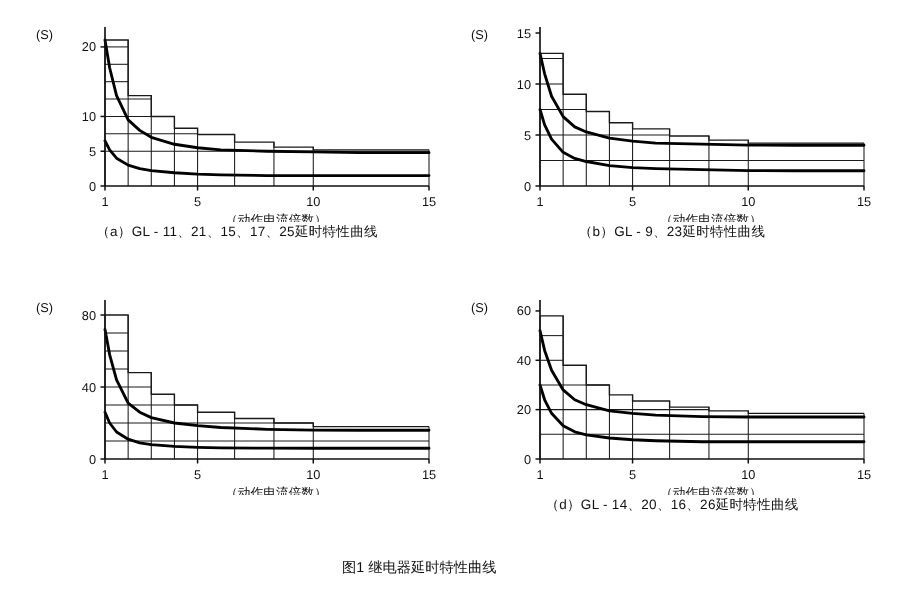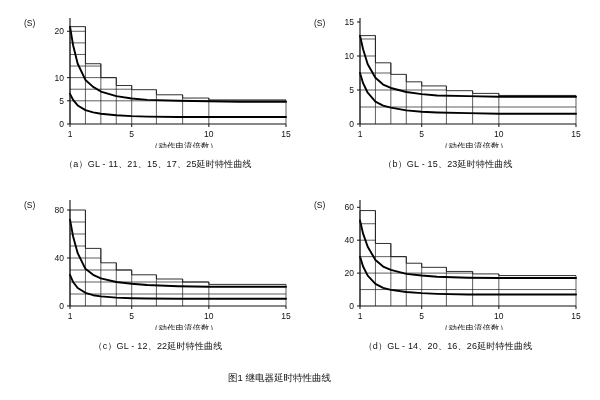--- a/index.html
+++ b/index.html
@@ -35,21 +35,21 @@
     width: 280px;
     height: 142px;
   }
   .plot-wrap svg {
     display: block;
   }
   .caption {
     text-align: center;
     font-size: 9px;
     color: #111111;
-    margin-top: 10px;
+    margin-top: 0;
     letter-spacing: 0.2px;
     white-space: nowrap;
   }
   .fig-title {
     position: absolute;
     left: 0;
     top: 372px;
     width: 559px;
     text-align: center;
     font-size: 9.5px;
@@ -150,21 +150,21 @@
           <text x="52" y="131" class="tick" text-anchor="middle">1</text>
           <line x1="113.71428571428571" y1="118" x2="113.71428571428571" y2="121" stroke="#111" stroke-width="1"></line>
           <text x="113.71428571428571" y="131" class="tick" text-anchor="middle">5</text>
           <line x1="190.85714285714286" y1="118" x2="190.85714285714286" y2="121" stroke="#111" stroke-width="1"></line>
           <text x="190.85714285714286" y="131" class="tick" text-anchor="middle">10</text>
           <line x1="268" y1="118" x2="268" y2="121" stroke="#111" stroke-width="1"></line>
           <text x="268" y="131" class="tick" text-anchor="middle">15</text>
           <text x="166" y="143" class="xlab" text-anchor="middle">（动作电流倍数）</text>
         </svg>
     </div>
-    <div class="caption">（b）GL - 15、23延时特性曲线</div>
+    <div class="caption">（b）GL - 9、23延时特性曲线</div>
   </div>
 
   <div class="panel" id="panel-c">
     <div class="plot-wrap">
       <svg width="280" height="142" viewBox="0 0 280 142">
           <text x="6" y="20" class="ax-unit">(S)</text>
           <line x1="52" y1="106" x2="268" y2="106" stroke="#1a1a1a" stroke-width="0.7"></line>
           <line x1="52" y1="94" x2="190.85714285714286" y2="94" stroke="#1a1a1a" stroke-width="0.7"></line>
           <line x1="52" y1="82" x2="113.71428571428571" y2="82" stroke="#1a1a1a" stroke-width="0.7"></line>
           <line x1="52" y1="70" x2="82.85714285714286" y2="70" stroke="#1a1a1a" stroke-width="0.7"></line>
@@ -195,21 +195,20 @@
           <text x="52" y="131" class="tick" text-anchor="middle">1</text>
           <line x1="113.71428571428571" y1="118" x2="113.71428571428571" y2="121" stroke="#111" stroke-width="1"></line>
           <text x="113.71428571428571" y="131" class="tick" text-anchor="middle">5</text>
           <line x1="190.85714285714286" y1="118" x2="190.85714285714286" y2="121" stroke="#111" stroke-width="1"></line>
           <text x="190.85714285714286" y="131" class="tick" text-anchor="middle">10</text>
           <line x1="268" y1="118" x2="268" y2="121" stroke="#111" stroke-width="1"></line>
           <text x="268" y="131" class="tick" text-anchor="middle">15</text>
           <text x="166" y="143" class="xlab" text-anchor="middle">（动作电流倍数）</text>
         </svg>
     </div>
-    <div class="caption">（c）GL - 12、22延时特性曲线</div>
   </div>
 
   <div class="panel" id="panel-d">
     <div class="plot-wrap">
       <svg width="280" height="142" viewBox="0 0 280 142">
           <text x="6" y="20" class="ax-unit">(S)</text>
           <line x1="52" y1="101.54838709677419" x2="268" y2="101.54838709677419" stroke="#1a1a1a" stroke-width="0.7"></line>
           <line x1="52" y1="85.09677419354838" x2="164.62857142857143" y2="85.09677419354838" stroke="#1a1a1a" stroke-width="0.7"></line>
           <line x1="52" y1="68.64516129032258" x2="98.28571428571428" y2="68.64516129032258" stroke="#1a1a1a" stroke-width="0.7"></line>
           <line x1="52" y1="52.19354838709678" x2="67.42857142857143" y2="52.19354838709678" stroke="#1a1a1a" stroke-width="0.7"></line>

